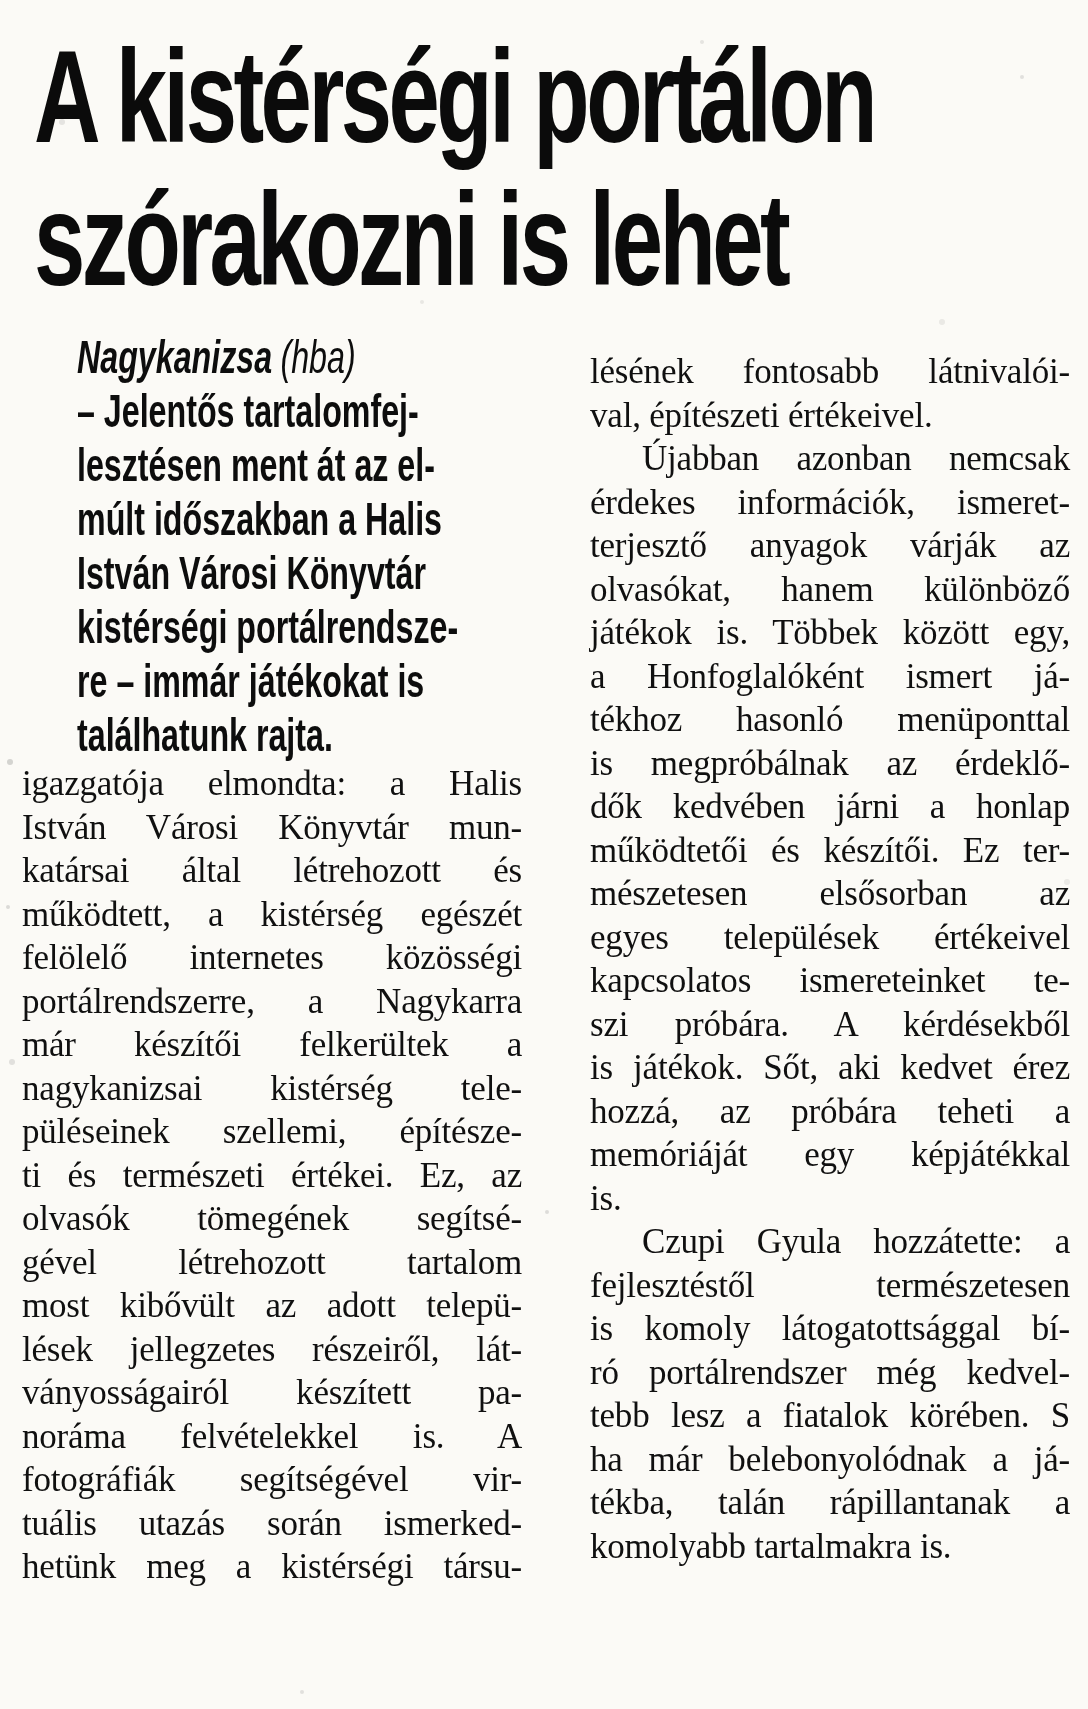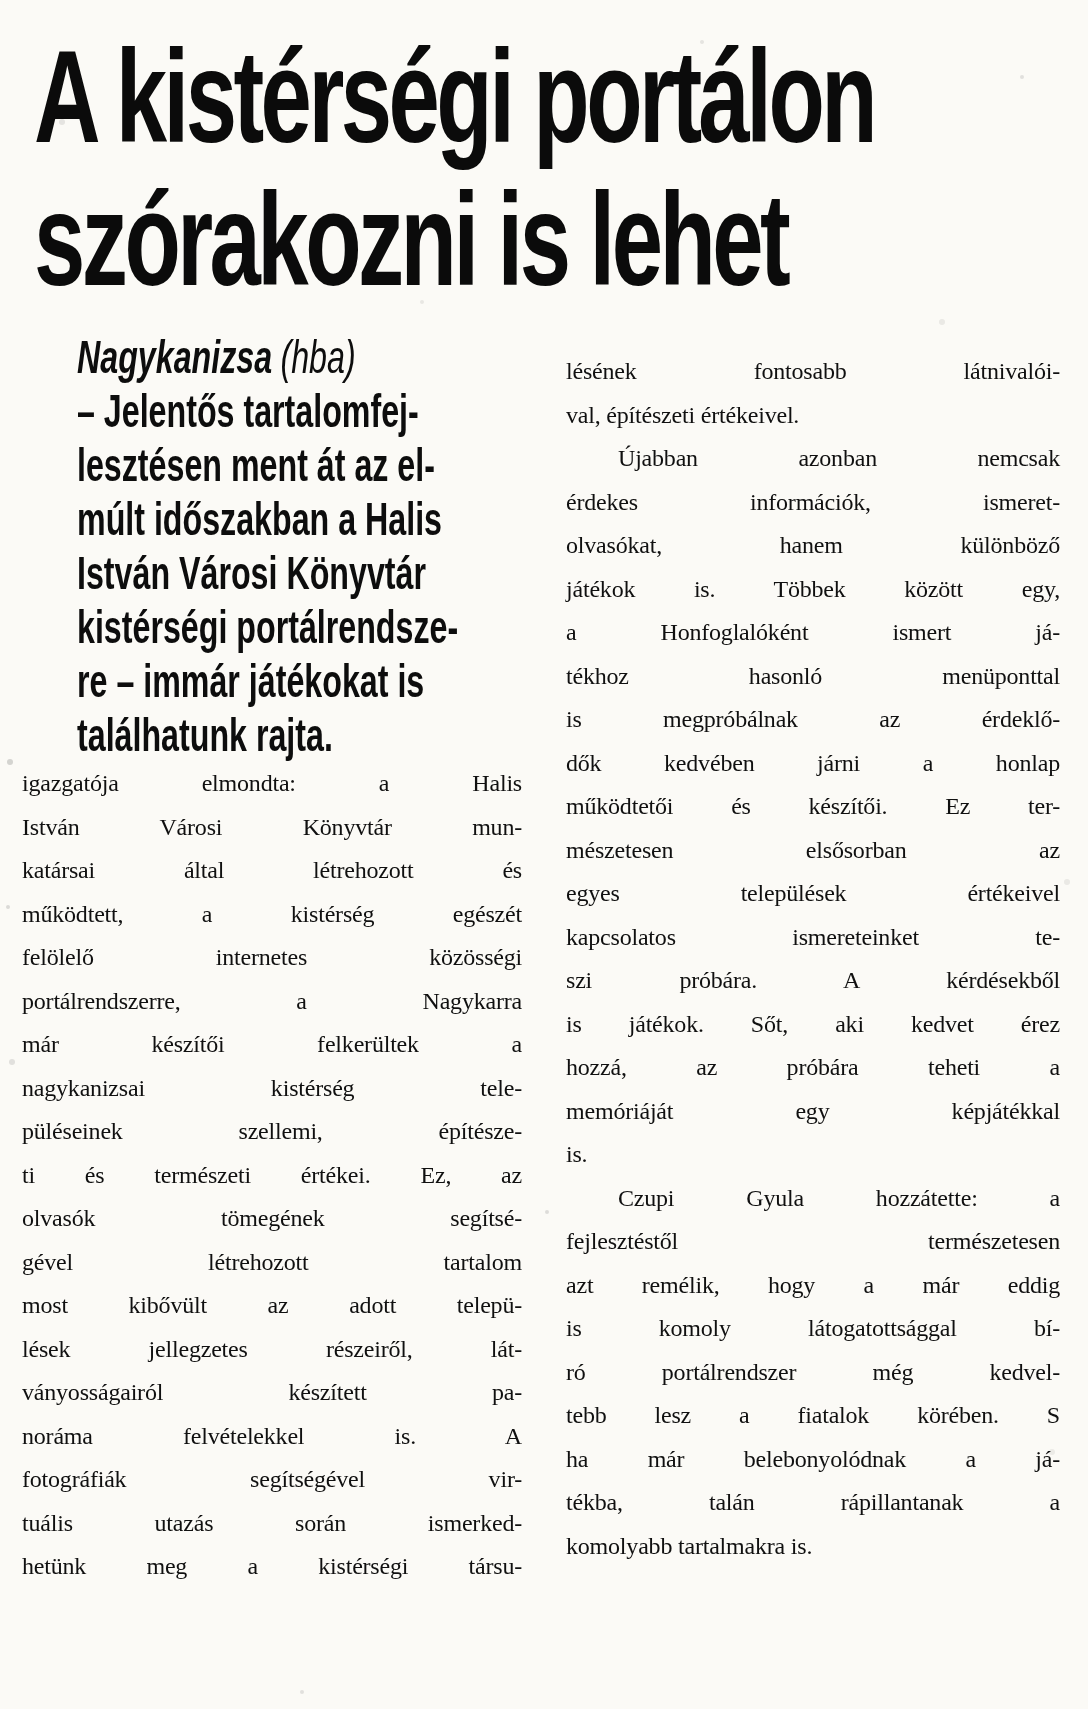--- a/index.html
+++ b/index.html
@@ -40,21 +40,21 @@
     font-size: 130px;
     line-height: 140px;
     letter-spacing: -5px;
     white-space: nowrap;
     transform: scale(0.71, 1.02);
     transform-origin: left top;
     color: #0b0b0b;
     height: 280px;
   }
 
-  .cols { display: flex; gap: 44px; margin-top: 24px; }
+  .cols { display: flex; gap: 68px; margin-top: 24px; }
   .col-left  { width: 500px; }
   .col-right { width: 494px; padding-top: 20px; }
 
   .lead {
     font-family: "Liberation Sans", sans-serif;
     font-weight: 700;
     font-size: 46px;
     line-height: 54px;
     margin-left: 55px;
     white-space: nowrap;
@@ -62,21 +62,21 @@
     transform-origin: left top;
     color: #0d0d0d;
     height: 432px;
   }
   .dateline .loc  { font-style: italic; font-weight: 900; }
   .dateline .auth { font-style: italic; font-weight: 400; margin-left: 12px; }
   .lead-line { font-weight: 700; }
 
   .body-lines { }
   .bline {
-    font-size: 24px;
+    font-size: 35px;
     line-height: 43.5px;
     letter-spacing: -0.2px;
     text-align: justify;
     text-align-last: justify;
   }
   .bline.para-end { text-align-last: left; }
   .bline.indent   { text-indent: 52px; }
   .it { font-style: italic; }
 </style>
 </head>
@@ -129,38 +129,38 @@
           <div class="bline">hetünk meg a kistérségi társu-</div>
         </div>
     </div>
 
     <div class="col-right">
       <div class="body-lines">
           <div class="bline">lésének fontosabb látnivalói-</div>
           <div class="bline para-end">val, építészeti értékeivel.</div>
           <div class="bline indent">Újabban azonban nemcsak</div>
           <div class="bline">érdekes információk, ismeret-</div>
+          <div class="bline">terjesztő anyagok várják az</div>
           <div class="bline">olvasókat, hanem különböző</div>
           <div class="bline">játékok is. Többek között egy,</div>
           <div class="bline">a Honfoglalóként ismert já-</div>
           <div class="bline">tékhoz hasonló menüponttal</div>
           <div class="bline">is megpróbálnak az érdeklő-</div>
           <div class="bline">dők kedvében járni a honlap</div>
           <div class="bline">működtetői és készítői. Ez ter-</div>
           <div class="bline">mészetesen elsősorban az</div>
           <div class="bline">egyes települések értékeivel</div>
           <div class="bline">kapcsolatos ismereteinket te-</div>
           <div class="bline">szi próbára. A kérdésekből</div>
           <div class="bline">is játékok. Sőt, aki kedvet érez</div>
           <div class="bline">hozzá, az próbára teheti a</div>
           <div class="bline">memóriáját egy képjátékkal</div>
           <div class="bline para-end">is.</div>
           <div class="bline indent">Czupi Gyula hozzátette: a</div>
           <div class="bline">fejlesztéstől természetesen</div>
-          <div class="bline">azt remélik, hogy a már eddig</div>
           <div class="bline">is komoly látogatottsággal bí-</div>
           <div class="bline">ró portálrendszer még kedvel-</div>
           <div class="bline">tebb lesz a fiatalok körében. S</div>
           <div class="bline">ha már belebonyolódnak a já-</div>
           <div class="bline">tékba, talán rápillantanak a</div>
           <div class="bline para-end">komolyabb tartalmakra is.</div>
         </div>
     </div>
 
   </div>

